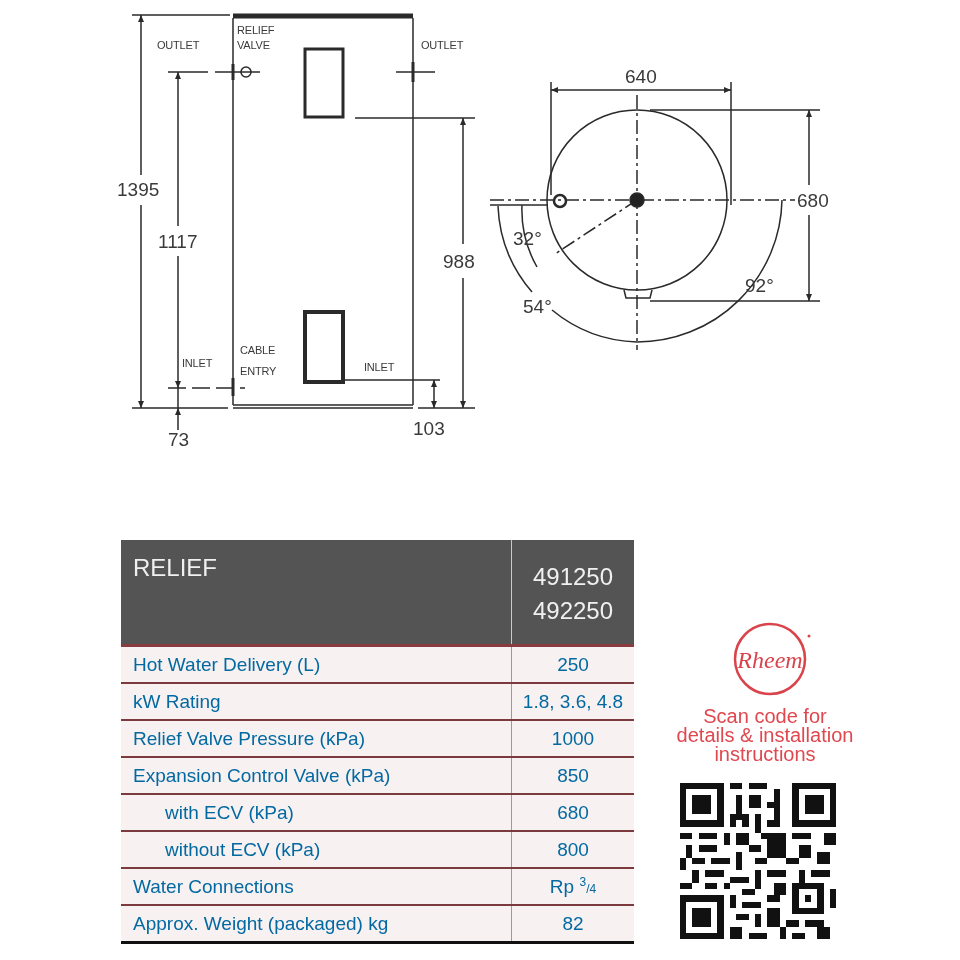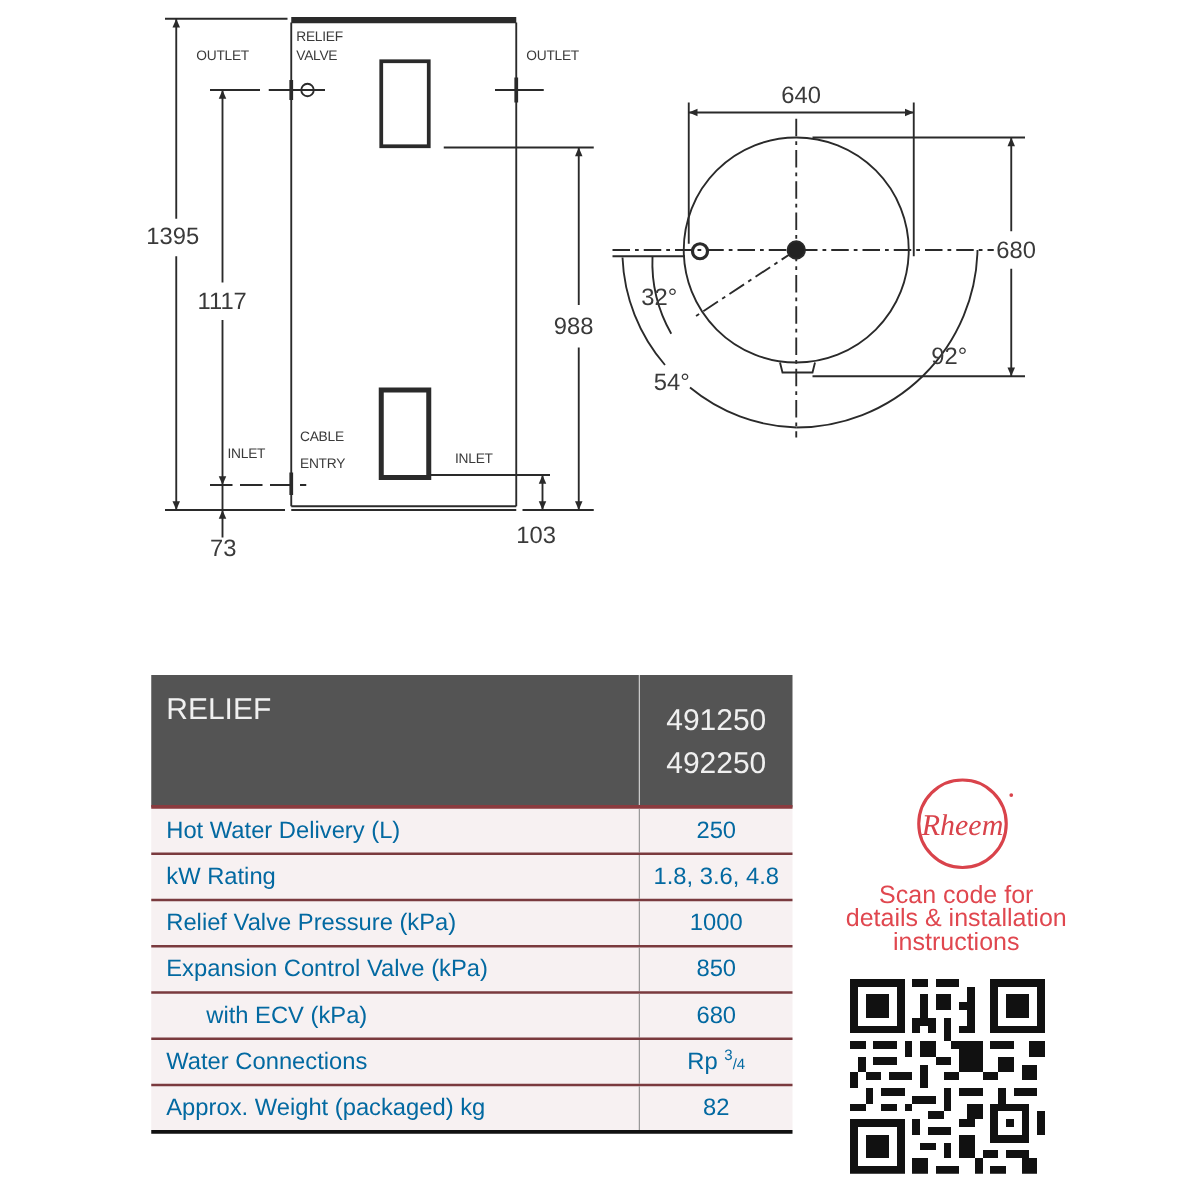--- a/index.html
+++ b/index.html
@@ -159,20 +159,24 @@
     <td class="k">Relief Valve Pressure (kPa)</td>
     <td class="v">1000</td>
   </tr>
   <tr>
     <td class="k">Expansion Control Valve (kPa)</td>
     <td class="v">850</td>
   </tr>
   <tr class="indent">
     <td class="k">with ECV (kPa)</td>
     <td class="v">680</td>
+  </tr>
+  <tr class="indent">
+    <td class="k">without ECV (kPa)</td>
+    <td class="v">800</td>
   </tr>
   <tr>
     <td class="k">Water Connections</td>
     <td class="v"><span>Rp </span><span class="sup">3</span><span class="frac">/4</span></td>
   </tr>
   <tr class="last">
     <td class="k">Approx. Weight (packaged) kg</td>
     <td class="v">82</td>
   </tr>
 </tbody>

